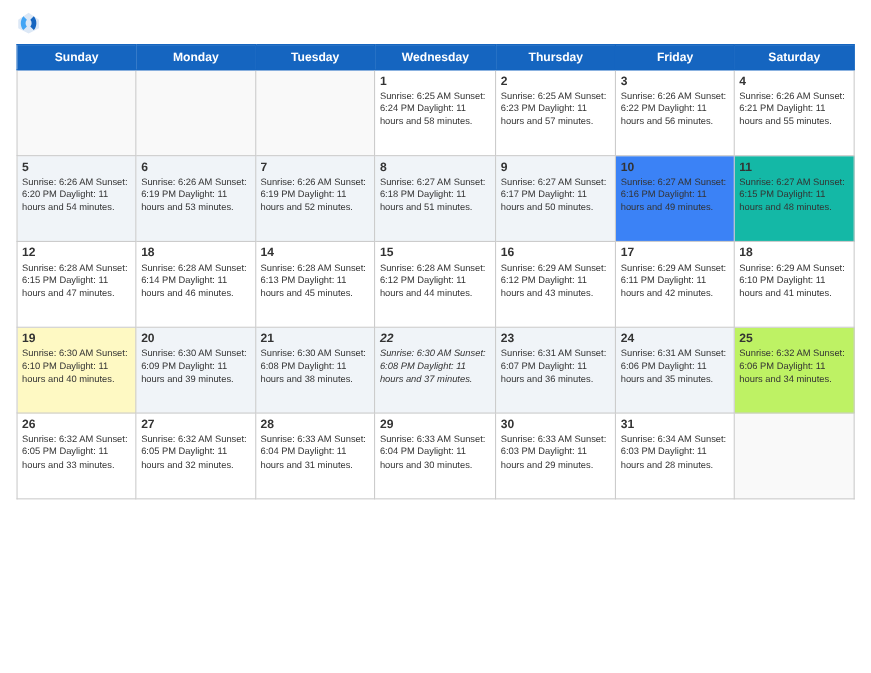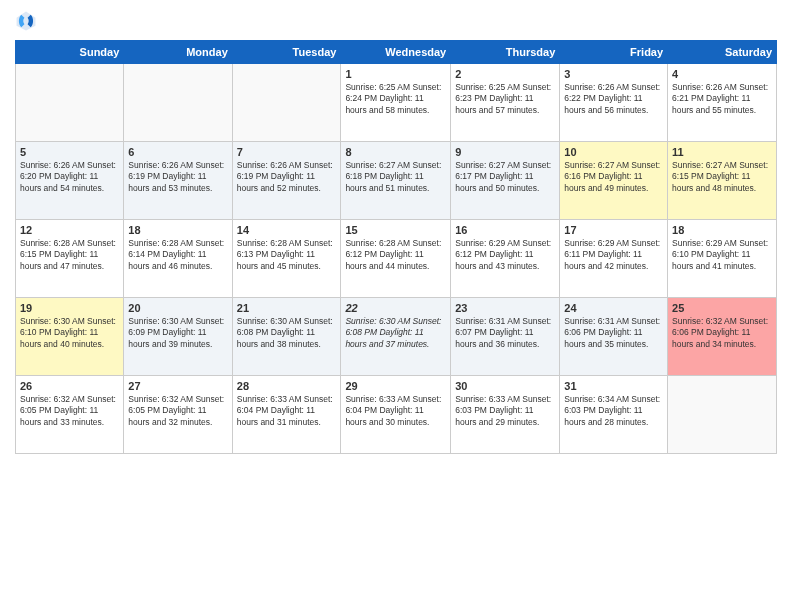--- a/index.html
+++ b/index.html
@@ -55,21 +55,21 @@
       width: 100%;
       border-collapse: collapse;
       border: 1px solid #ccc;
     }
     .calendar th {
       background-color: #1565c0;
       color: #fff;
       font-size: 11px;
       font-weight: bold;
       padding: 5px 4px;
-      text-align: right;
+      text-align: center;
       border: 1px solid #1565c0;
       margin-top: 39px;
     }
     .calendar td {
       vertical-align: top;
       padding: 4px 4px;
       border: 1px solid #ccc;
       width: 113px;
       height: 78px;
       font-size: 9px;
@@ -194,28 +194,28 @@
 Daylight: 11 hours
 and 51 minutes.</div>
           </td>
           <td style="background: rgb(240, 244, 248);">
             <span class="day-num">9</span>
             <div class="day-info">Sunrise: 6:27 AM
 Sunset: 6:17 PM
 Daylight: 11 hours
 and 50 minutes.</div>
           </td>
-          <td style="background: #fef9c3;">
+          <td style="background: #3b82f6;">
             <span class="day-num">10</span>
             <div class="day-info">Sunrise: 6:27 AM
 Sunset: 6:16 PM
 Daylight: 11 hours
 and 49 minutes.</div>
           </td>
-          <td style="background: #fef9c3;">
+          <td style="background: #14b8a6;">
             <span class="day-num">11</span>
             <div class="day-info">Sunrise: 6:27 AM
 Sunset: 6:15 PM
 Daylight: 11 hours
 and 48 minutes.</div>
           </td>
         </tr>
         <tr>
           <td>
             <span class="day-num">12</span>
@@ -303,21 +303,21 @@
 Daylight: 11 hours
 and 36 minutes.</div>
           </td>
           <td style="background: rgb(240, 244, 248);">
             <span class="day-num">24</span>
             <div class="day-info">Sunrise: 6:31 AM
 Sunset: 6:06 PM
 Daylight: 11 hours
 and 35 minutes.</div>
           </td>
-          <td style="background: #fca5a5;">
+          <td style="background: #bef264;">
             <span class="day-num">25</span>
             <div class="day-info">Sunrise: 6:32 AM
 Sunset: 6:06 PM
 Daylight: 11 hours
 and 34 minutes.</div>
           </td>
         </tr>
         <tr>
           <td>
             <span class="day-num">26</span>

